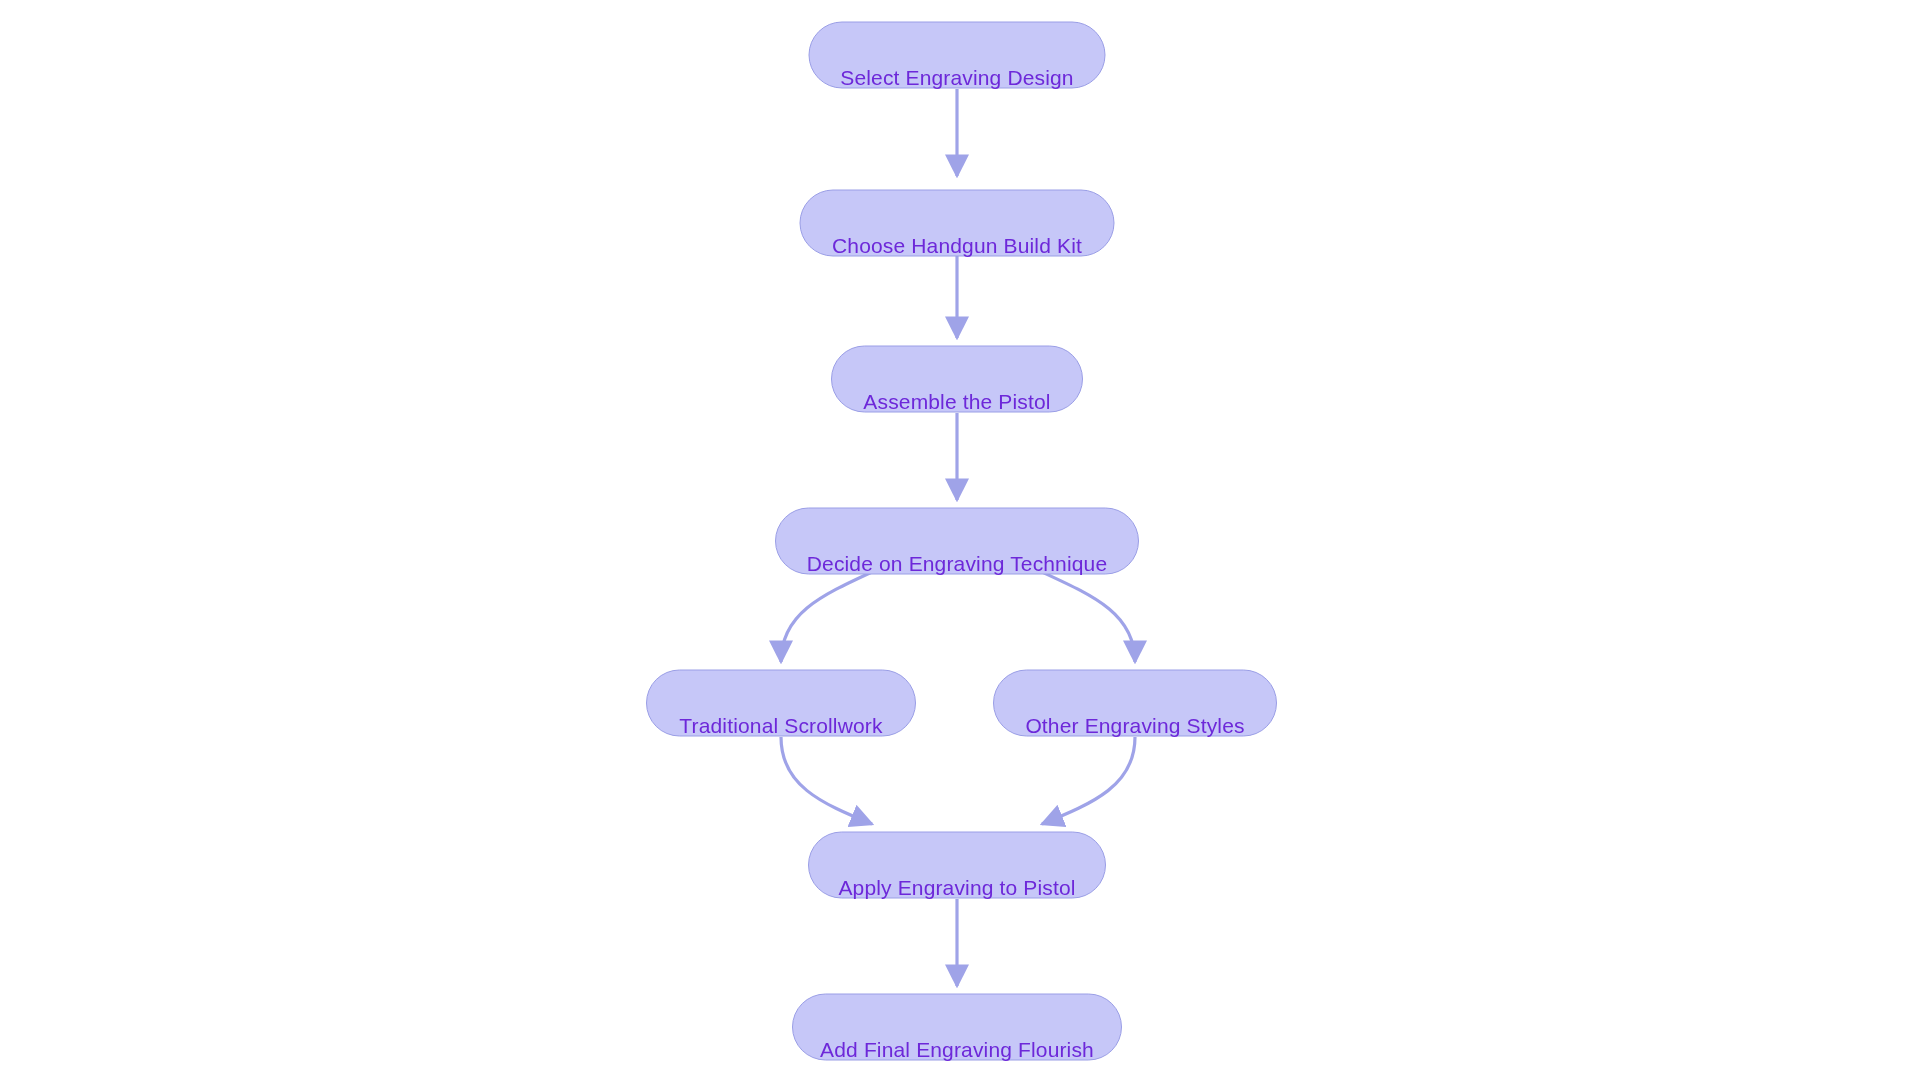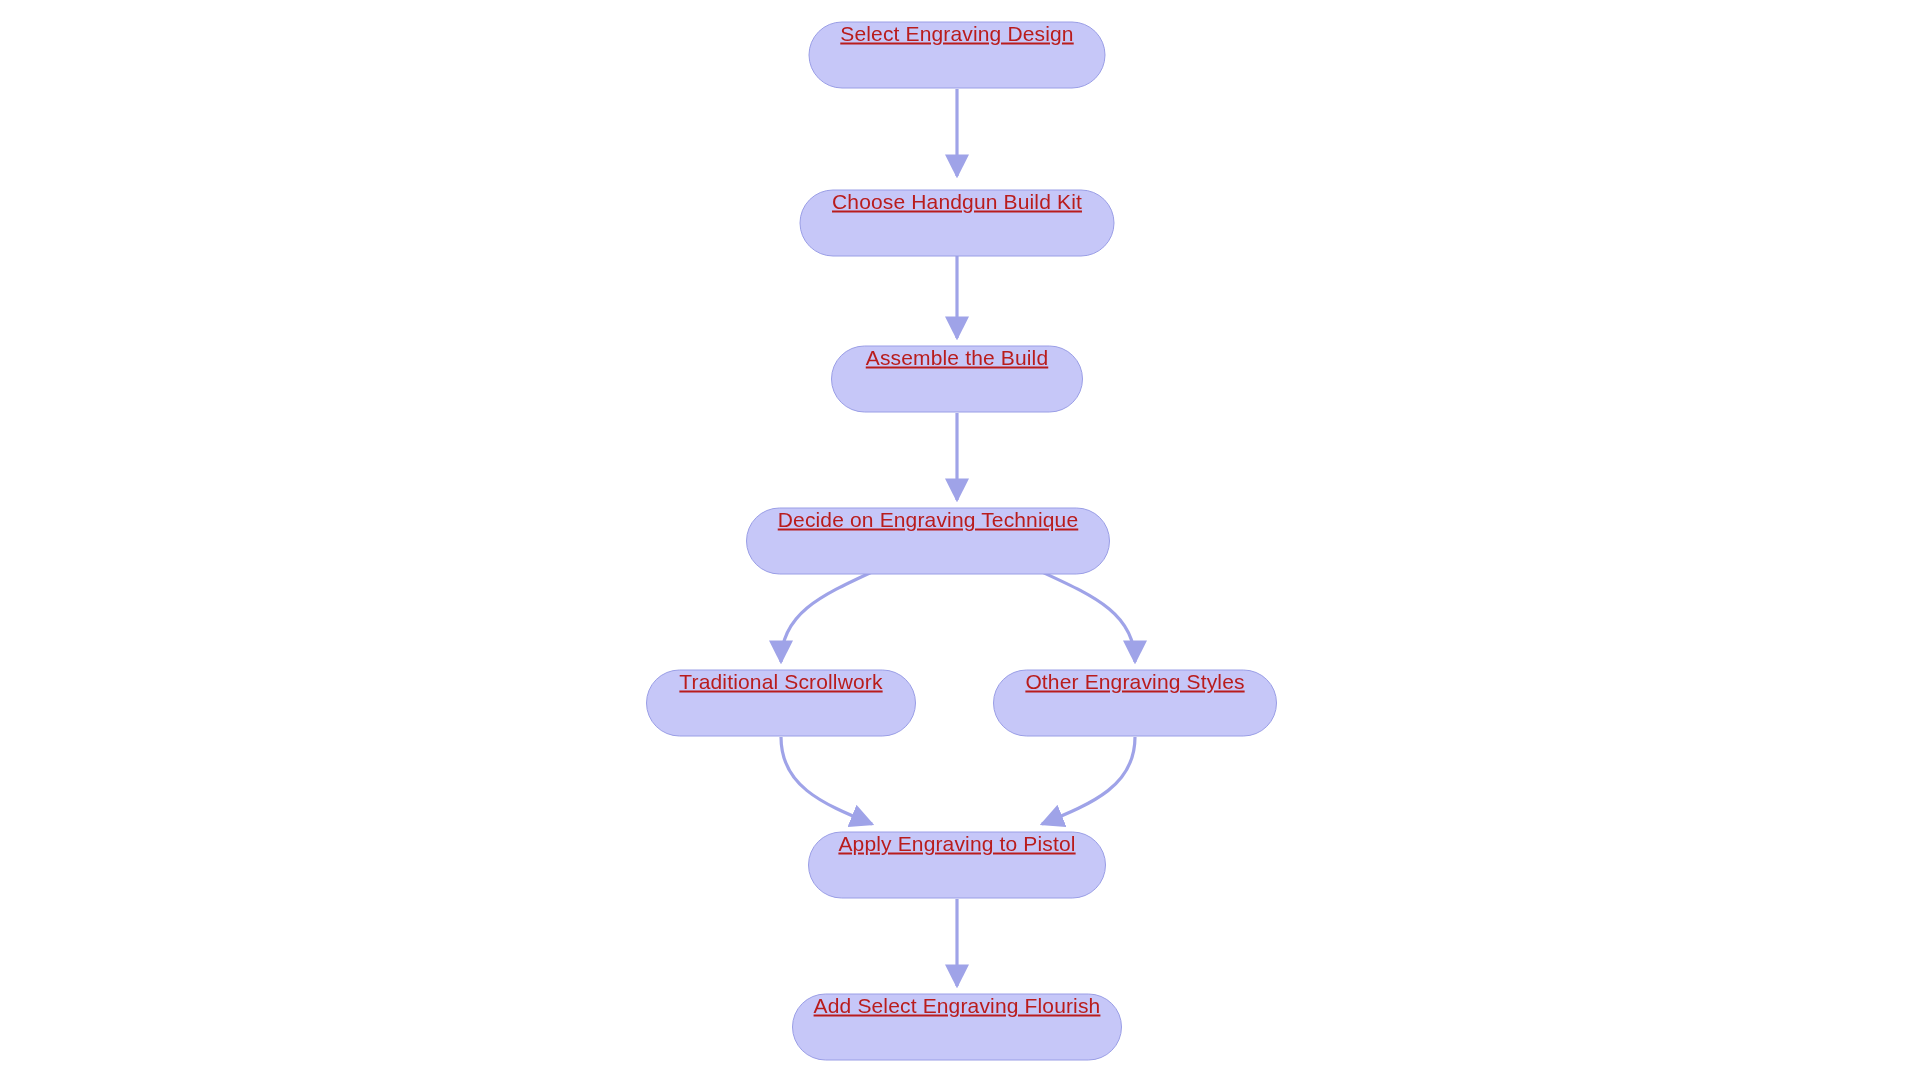--- a/index.html
+++ b/index.html
@@ -22,34 +22,33 @@
     position: absolute;
     left: 0;
     top: 0;
     width: 1920px;
     height: 1080px;
     pointer-events: none;
   }
   .node {
     position: absolute;
     display: flex;
-    align-items: flex-start;
+    align-items: flex-end;
     justify-content: center;
     box-sizing: border-box;
     height: 67px;
     background: #c6c7f8;
     border: 1.6px solid #9a9ee6;
     border-radius: 34px;
-    color: #b91c1c;
+    color: #6d28d9;
     font-size: 21px;
     font-weight: 400;
     letter-spacing: 0.15px;
     white-space: nowrap;
     transform: translate(-50%, -50%);
-    text-decoration: underline;
   }
   .node-label {
     display: block;
     line-height: 1;
     padding: 0 6px;
   }
 </style>
 </head>
 <body>
 
@@ -76,36 +75,36 @@
 
   <div class="node" style="left:957px; top:55px; width:297px;">
     <span class="node-label">Select Engraving Design</span>
   </div>
 
   <div class="node" style="left:957px; top:223px; width:315px;">
     <span class="node-label">Choose Handgun Build Kit</span>
   </div>
 
   <div class="node" style="left:957px; top:379px; width:252px;">
-    <span class="node-label">Assemble the Build</span>
+    <span class="node-label">Assemble the Pistol</span>
   </div>
 
-  <div class="node" style="left:928px; top:541px; width:364px;">
+  <div class="node" style="left:957px; top:541px; width:364px;">
     <span class="node-label">Decide on Engraving Technique</span>
   </div>
 
   <div class="node" style="left:1135px; top:703px; width:284px;">
     <span class="node-label">Other Engraving Styles</span>
   </div>
 
   <div class="node" style="left:781px; top:703px; width:270px;">
     <span class="node-label">Traditional Scrollwork</span>
   </div>
 
   <div class="node" style="left:957px; top:865px; width:298px;">
     <span class="node-label">Apply Engraving to Pistol</span>
   </div>
 
   <div class="node" style="left:957px; top:1027px; width:330px;">
-    <span class="node-label">Add Select Engraving Flourish</span>
+    <span class="node-label">Add Final Engraving Flourish</span>
   </div>
 
 </div>
 
 </body></html>

